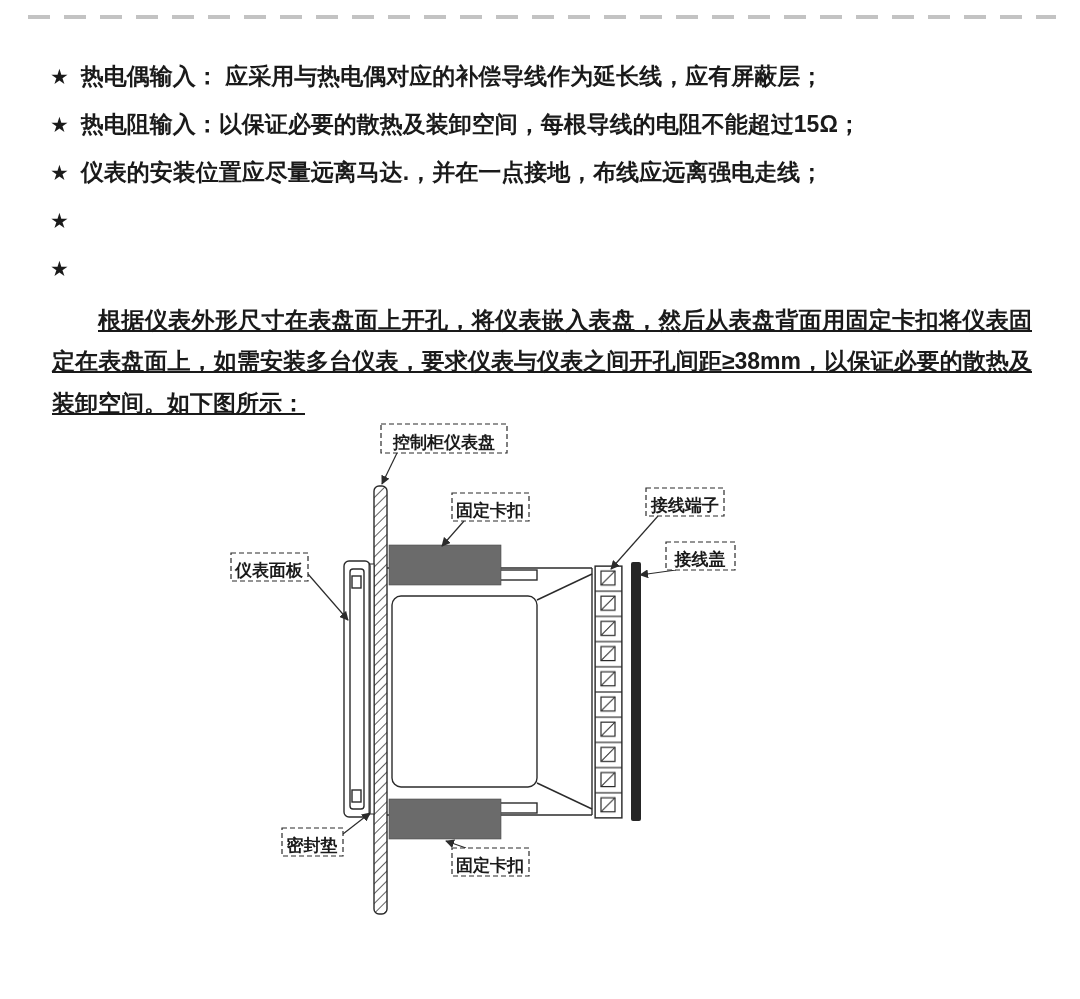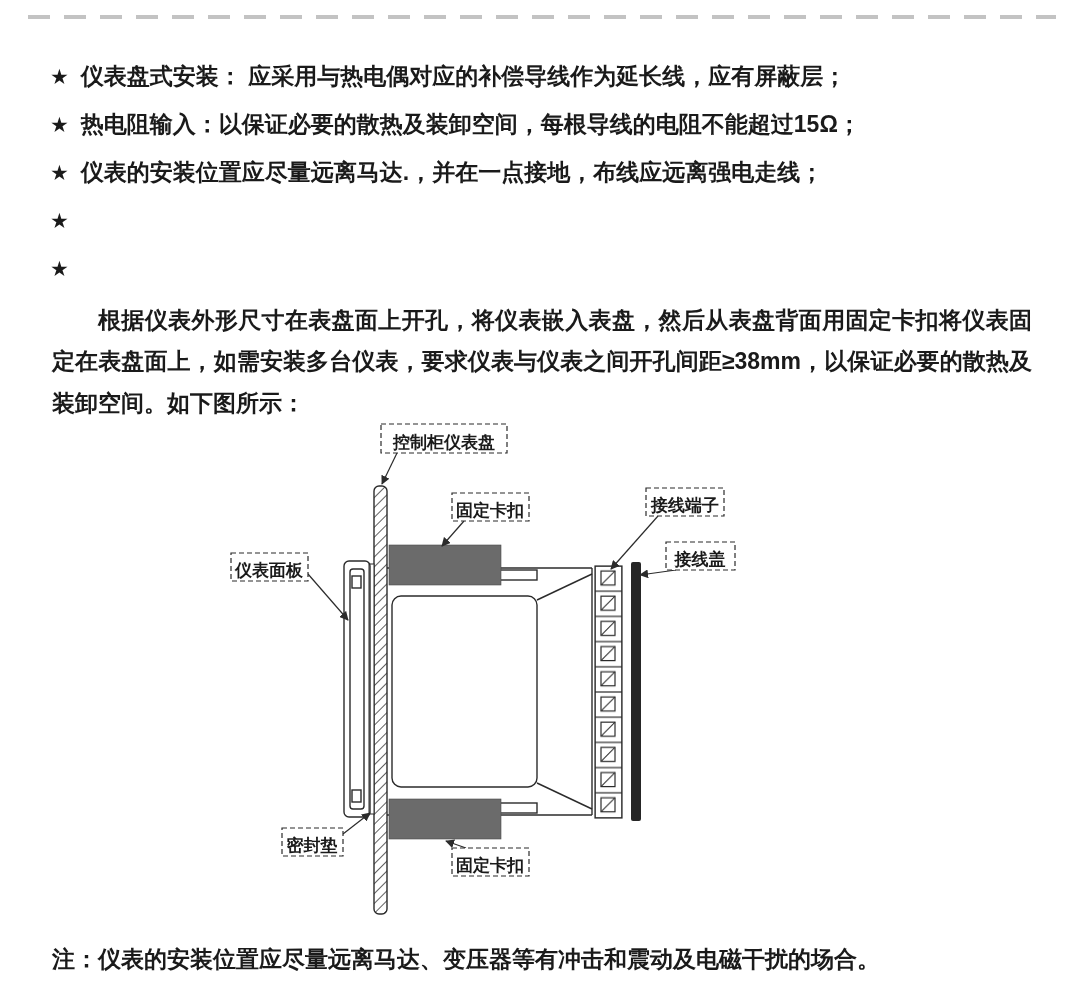--- a/index.html
+++ b/index.html
@@ -38,20 +38,21 @@
   .para{
     position:absolute;
     left:52px; top:300px;
     width:980px;
     margin:0;
     font-size:23px;
     font-weight:600;
     line-height:1.8;
     text-indent:2em;
     text-align:justify;
+    text-decoration:underline;
   }
   .note{
     position:absolute;
     left:52px; top:944px;
     margin:0;
     font-size:23px;
     font-weight:600;
     white-space:nowrap;
   }
   .diagram{
@@ -85,21 +86,21 @@
 </head>
 <body>
 
 <div class="page">
 
   <div class="top-divider"></div>
 
   <div class="bullets">
     <div class="bullet">
       <span class="star">★</span>
-      <span>仪表盘式安装： 应采用与热电偶对应的补偿导线作为延长线，应有屏蔽层；</span>
+      <span>热电偶输入： 应采用与热电偶对应的补偿导线作为延长线，应有屏蔽层；</span>
     </div>
     <div class="bullet">
       <span class="star">★</span>
       <span>热电阻输入：以保证必要的散热及装卸空间，每根导线的电阻不能超过15Ω；</span>
     </div>
     <div class="bullet">
       <span class="star">★</span>
       <span>仪表的安装位置应尽量远离马达.，并在一点接地，布线应远离强电走线；</span>
     </div>
     <div class="bullet">
@@ -193,15 +194,14 @@
       <text x="312" y="847" text-anchor="middle" dominant-baseline="middle">密封垫</text>
     </g>
 
     <g>
       <line class="leader" x1="466" y1="848" x2="446" y2="841" marker-end="url(#arrow)"></line>
       <rect class="lbl-box" x="452" y="848" width="77" height="28"></rect>
       <text x="490" y="867" text-anchor="middle" dominant-baseline="middle">固定卡扣</text>
     </g>
   </svg>
 
-  <p class="note">注：仪表的安装位置应尽量远离马达、变压器等有冲击和震动及电磁干扰的场合。</p>
 
 </div>
 
 </body></html>

